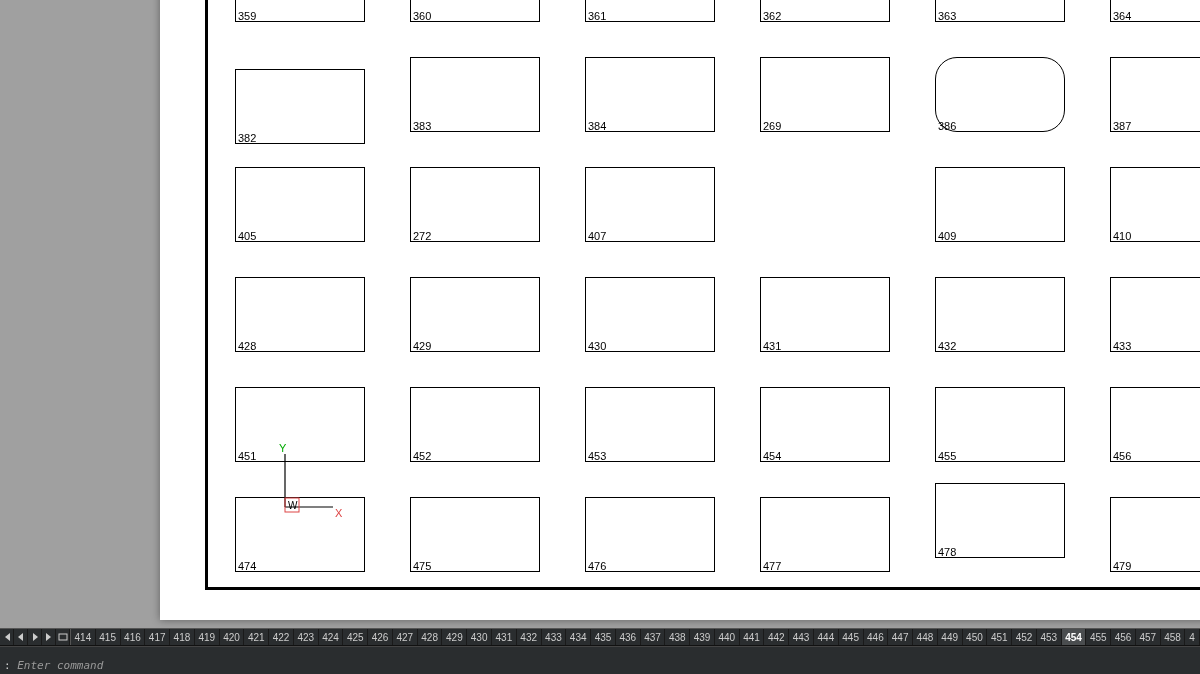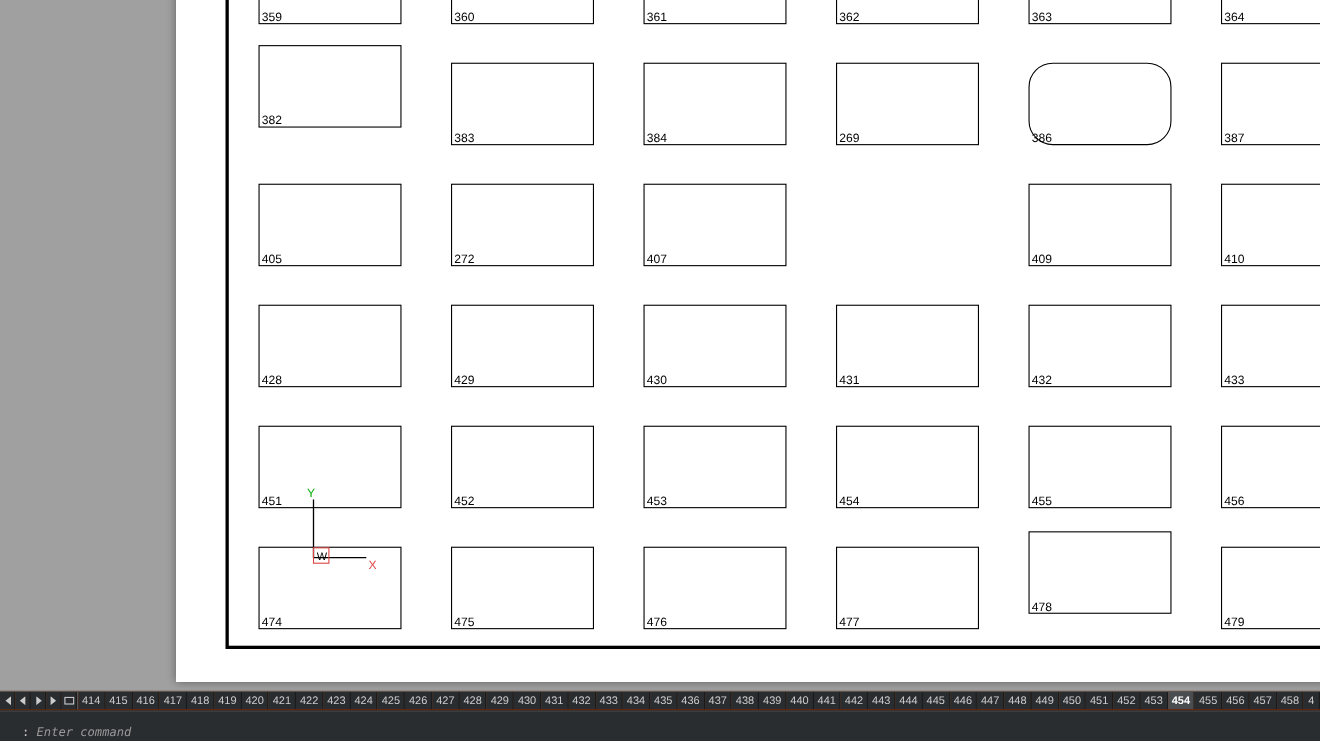--- a/index.html
+++ b/index.html
@@ -49,21 +49,21 @@
   .ucs {
     position: absolute;
     left: 275px;
     top: 442px;
     width: 70px;
     height: 80px;
     pointer-events: none;
   }
   .tabbar {
     height: 18px;
-    background: #c2410c;
+    background: #737373;
     display: flex;
     align-items: center;
     border-top: 1px solid #555;
     border-bottom: 1px solid #111;
     overflow: hidden;
   }
   .navbtns {
     display: flex;
     height: 100%;
     border-right: 1px solid #555;
@@ -114,21 +114,21 @@
     font-size: 10px;
     color: #777;
     padding: 0 4px;
     height: 11px;
     overflow: hidden;
     font-family: "Consolas", monospace;
   }
   .cmdline {
     font-size: 11px;
     color: #999;
-    padding: 0 4px 2px 20px;
+    padding: 0 4px 2px 4px;
     font-family: "Consolas", monospace;
     font-style: italic;
   }
   .cmdline .prompt { font-style: normal; color: #ccc; }
 </style>
 </head>
 <body>
 
 <div class="workspace">
   <div class="paper"></div>
@@ -144,21 +144,21 @@
       </div>
       <div class="cell" style="left: 552px; top: -16px;">
         <div class="cell-label">362</div>
       </div>
       <div class="cell" style="left: 727px; top: -16px;">
         <div class="cell-label">363</div>
       </div>
       <div class="cell" style="left: 902px; top: -16px;">
         <div class="cell-label">364</div>
       </div>
-      <div class="cell" style="left: 27px; top: 78px;">
+      <div class="cell" style="left: 27px; top: 106px;">
         <div class="cell-label">382</div>
       </div>
       <div class="cell" style="left: 202px; top: 94px;">
         <div class="cell-label">383</div>
       </div>
       <div class="cell" style="left: 377px; top: 94px;">
         <div class="cell-label">384</div>
       </div>
       <div class="cell" style="left: 552px; top: 94px;">
         <div class="cell-label">269</div>

